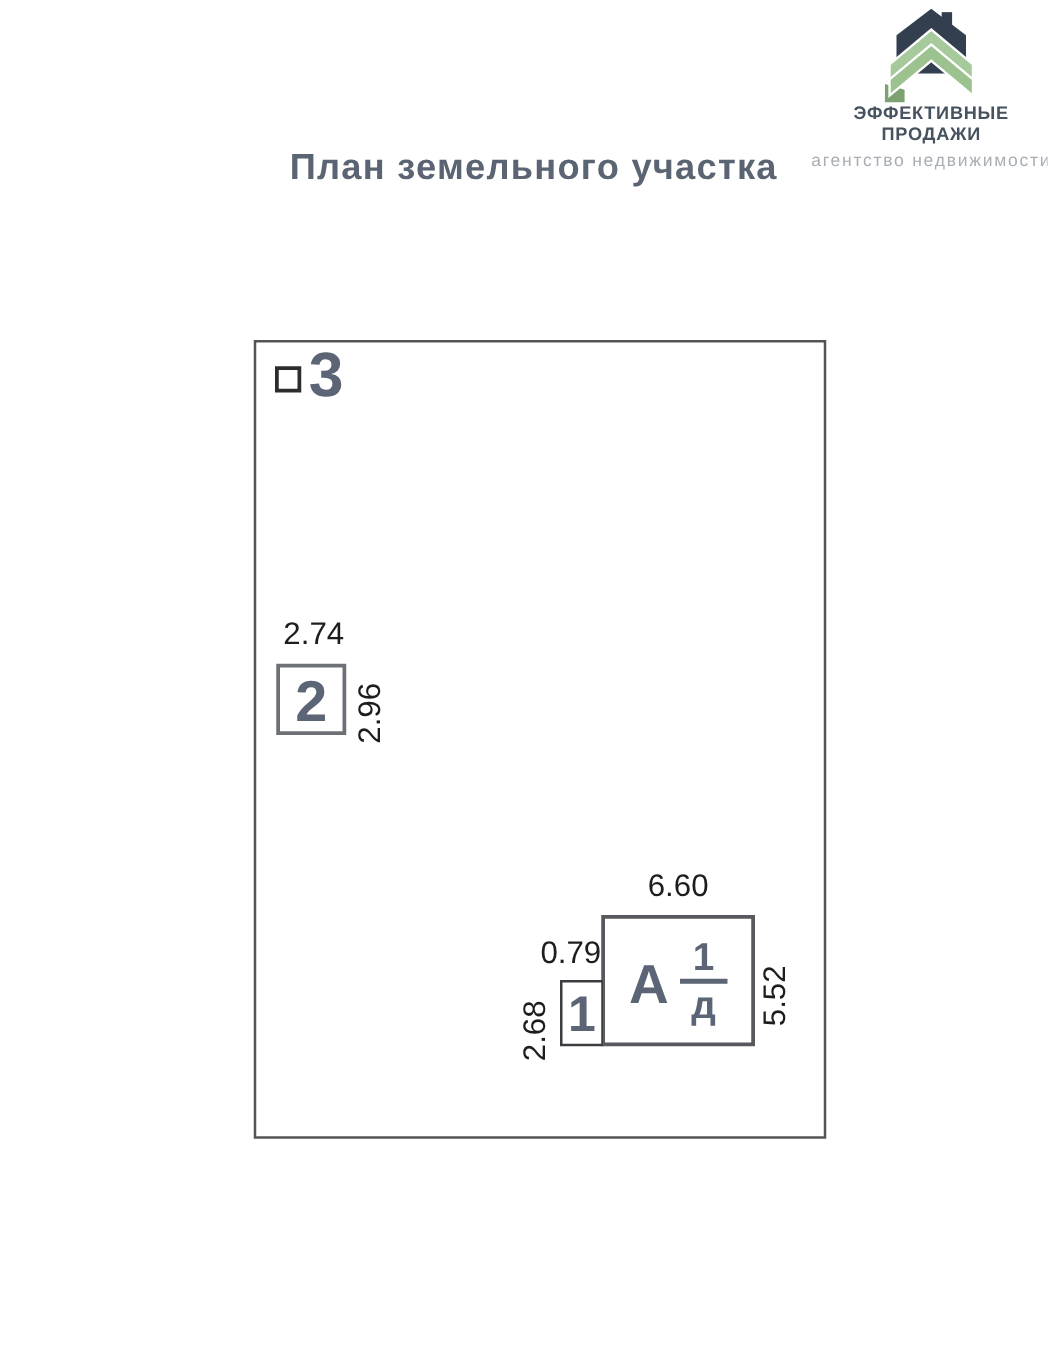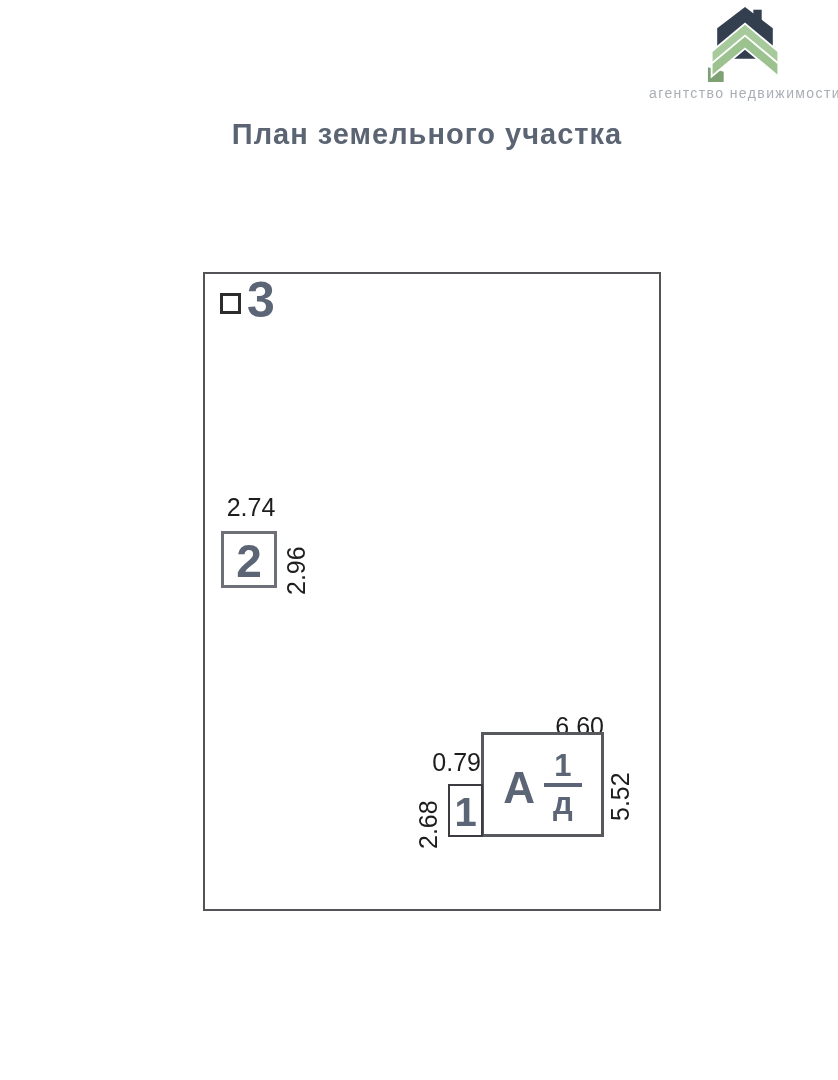--- a/index.html
+++ b/index.html
@@ -96,36 +96,40 @@
   .dim {
     font-size: 25px; color: #1d1d1d; line-height: 1.15; white-space: nowrap;
   }
   .dim-h { text-align: center; }
   .dim-v {
     writing-mode: vertical-rl; transform: rotate(180deg);
     display: flex; align-items: center;
   }
   .dim-274 { left: 16px;  top: 219px; width: 60px; text-align: center; }
   .dim-296 { left: 77px;  top: 255px; height: 66px; }
-  .dim-660 { left: 276px; top: 438px; width: 123px; text-align: right; }
+  .dim-660 { left: 276px; top: 421px; width: 123px; }
   .dim-552 { left: 401px; top: 477px; height: 70px; }
   .dim-161 { left: 213px; top: 474px; width: 63px; text-align: right; }
   .dim-268 { left: 209px; top: 509px; height: 66px; }
 </style>
 </head>
 <body>
 
 <div class="abs brand">
   <svg viewBox="0 0 100 82" aria-hidden="true">
     <polygon points="50,1 80,24 80,57 20,57 20,24" fill="#333e4f"></polygon>
     <rect x="59" y="4" width="9" height="15" fill="#333e4f"></rect>
     <polygon points="14,49 50,19 86,49 86,63 50,33 14,63" fill="#a6ca9b" stroke="#ffffff" stroke-width="2"></polygon>
     <polygon points="10,66 10,82 27,82 27,71" fill="#7da173"></polygon>
     <polygon points="14,62 50,32 86,62 86,76 50,46 14,76" fill="#9cc290" stroke="#ffffff" stroke-width="2"></polygon>
   </svg>
+  <div class="brand-name">
+    <div>ЭФФЕКТИВНЫЕ</div>
+    <div>ПРОДАЖИ</div>
+  </div>
   <div class="brand-tagline">агентство недвижимости</div>
 </div>
 
 <div class="abs page-title">План земельного участка</div>
 
 <div class="abs plot">
 
   <div class="marker-square"></div>
   <div class="plot-number">3</div>
 

